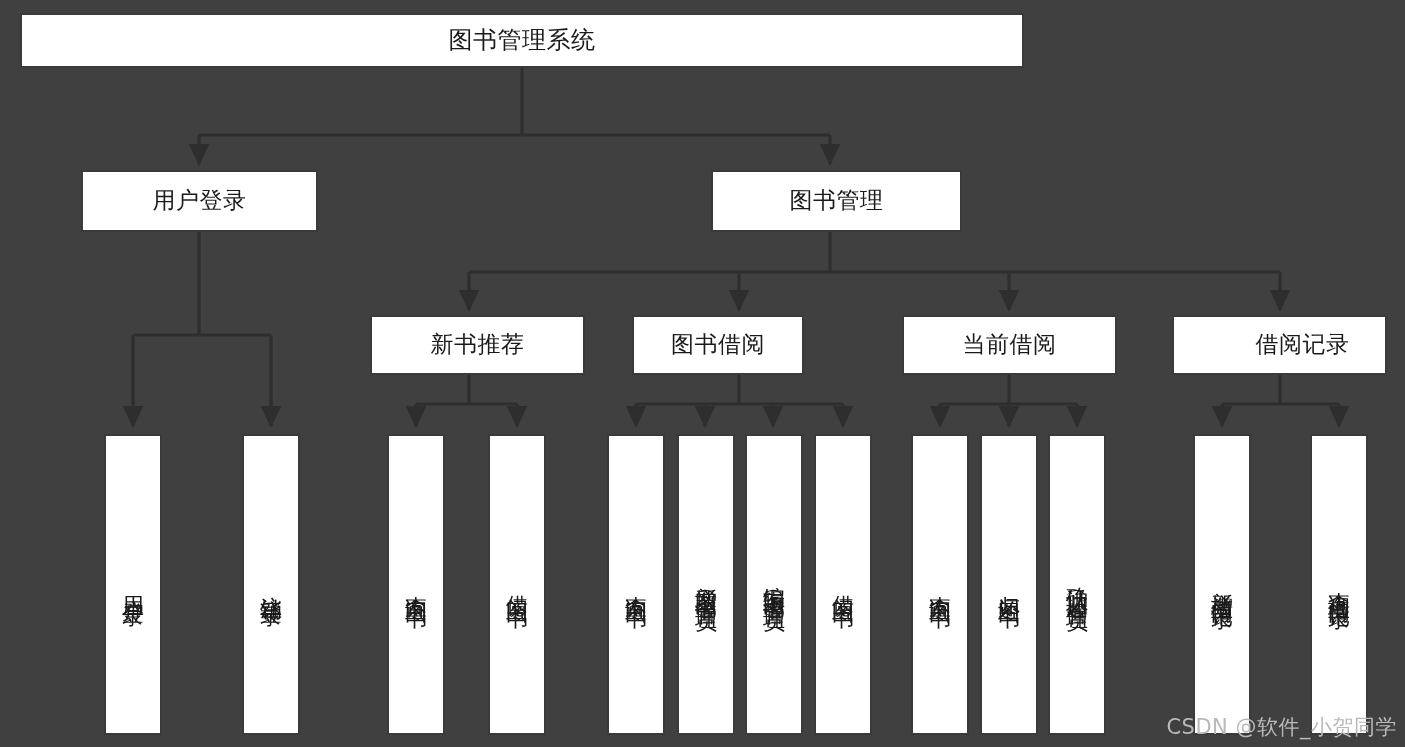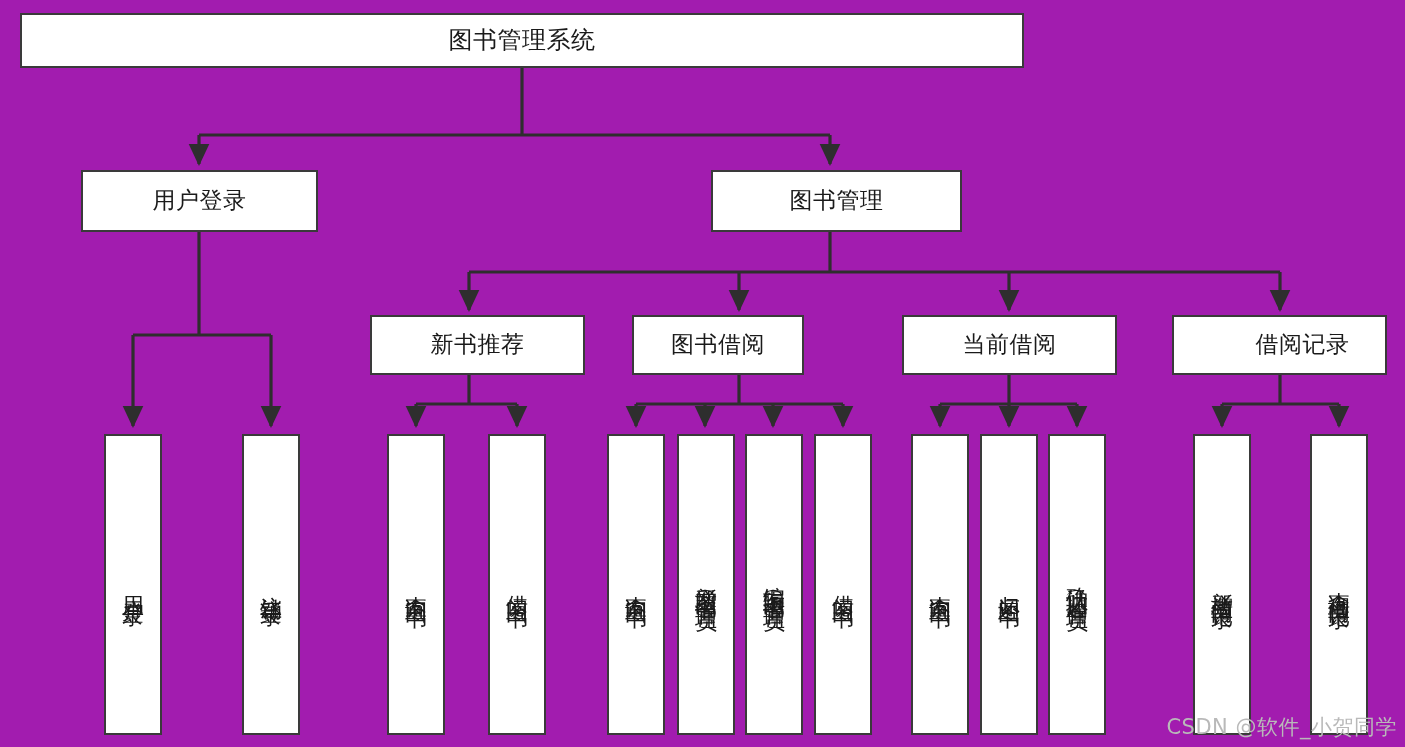--- a/index.html
+++ b/index.html
@@ -10,21 +10,21 @@
   body {
     width: 1405px;
     height: 747px;
     font-family: "DejaVu Sans", "Liberation Sans", sans-serif;
     overflow: hidden;
   }
   #diagram-root {
     position: relative;
     width: 1405px;
     height: 747px;
-    background: #a21caf;
+    background: #404040;
   }
   .conn-layer {
     position: absolute;
     left: 0;
     top: 0;
     width: 1405px;
     height: 747px;
     pointer-events: none;
   }
   .node {

